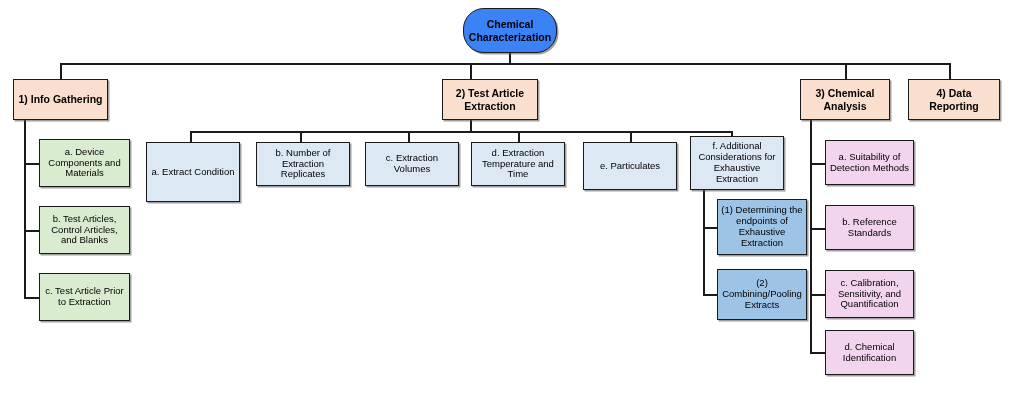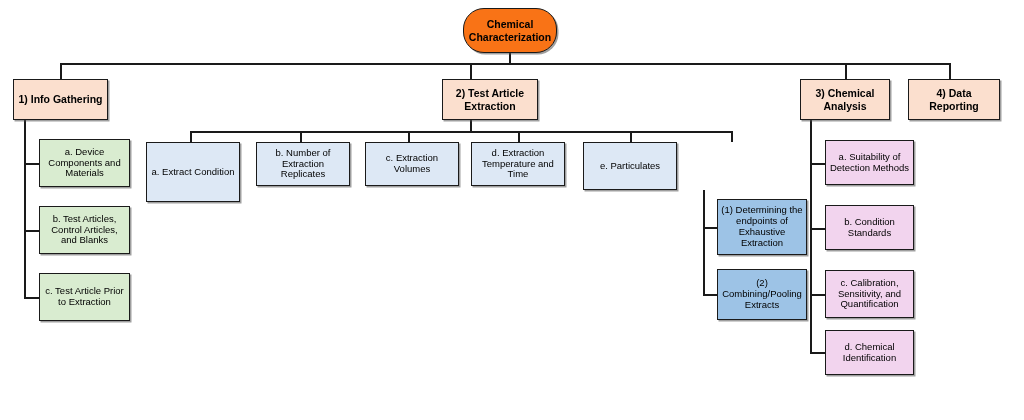--- a/index.html
+++ b/index.html
@@ -26,21 +26,21 @@
     line-height: 1.15;
     color: #000000;
     box-shadow: 1.5px 1.5px 0 rgba(80,80,80,0.55);
     padding: 2px 3px;
   }
   .node span {
     display: block;
     width: 100%;
   }
   .lvl-root {
-    background: #f97316;
+    background: #3b82f6;
     font-weight: bold;
     font-size: 10.5px;
     border-radius: 21px;
   }
   .lvl-1 {
     background: #fbdfce;
     font-weight: bold;
     font-size: 10.5px;
   }
   .lvl-green {
@@ -146,33 +146,36 @@
   </div>
   <div class="node lvl-blue" style="left:365px; top:142px; width:94px; height:44px;">
     <span>c. Extraction Volumes</span>
   </div>
   <div class="node lvl-blue" style="left:471px; top:142px; width:94px; height:44px;">
     <span>d. Extraction Temperature and Time</span>
   </div>
   <div class="node lvl-blue" style="left:583px; top:142px; width:94px; height:48px;">
     <span>e. Particulates</span>
   </div>
+  <div class="node lvl-blue" style="left:690px; top:136px; width:94px; height:54px;">
+    <span>f. Additional Considerations for Exhaustive Extraction</span>
+  </div>
 
   <div class="node lvl-blue-dark" style="left:717px; top:199px; width:90px; height:56px;">
     <span>(1) Determining the endpoints of Exhaustive Extraction</span>
   </div>
   <div class="node lvl-blue-dark" style="left:717px; top:269px; width:90px; height:51px;">
     <span>(2) Combining/Pooling Extracts</span>
   </div>
 
   <div class="node lvl-pink" style="left:825px; top:140px; width:89px; height:45px;">
     <span>a. Suitability of Detection Methods</span>
   </div>
   <div class="node lvl-pink" style="left:825px; top:205px; width:89px; height:45px;">
-    <span>b. Condition Standards</span>
+    <span>b. Reference Standards</span>
   </div>
   <div class="node lvl-pink" style="left:825px; top:270px; width:89px; height:48px;">
     <span>c. Calibration, Sensitivity, and Quantification</span>
   </div>
   <div class="node lvl-pink" style="left:825px; top:330px; width:89px; height:45px;">
     <span>d. Chemical Identification</span>
   </div>
 
 </div>
 

